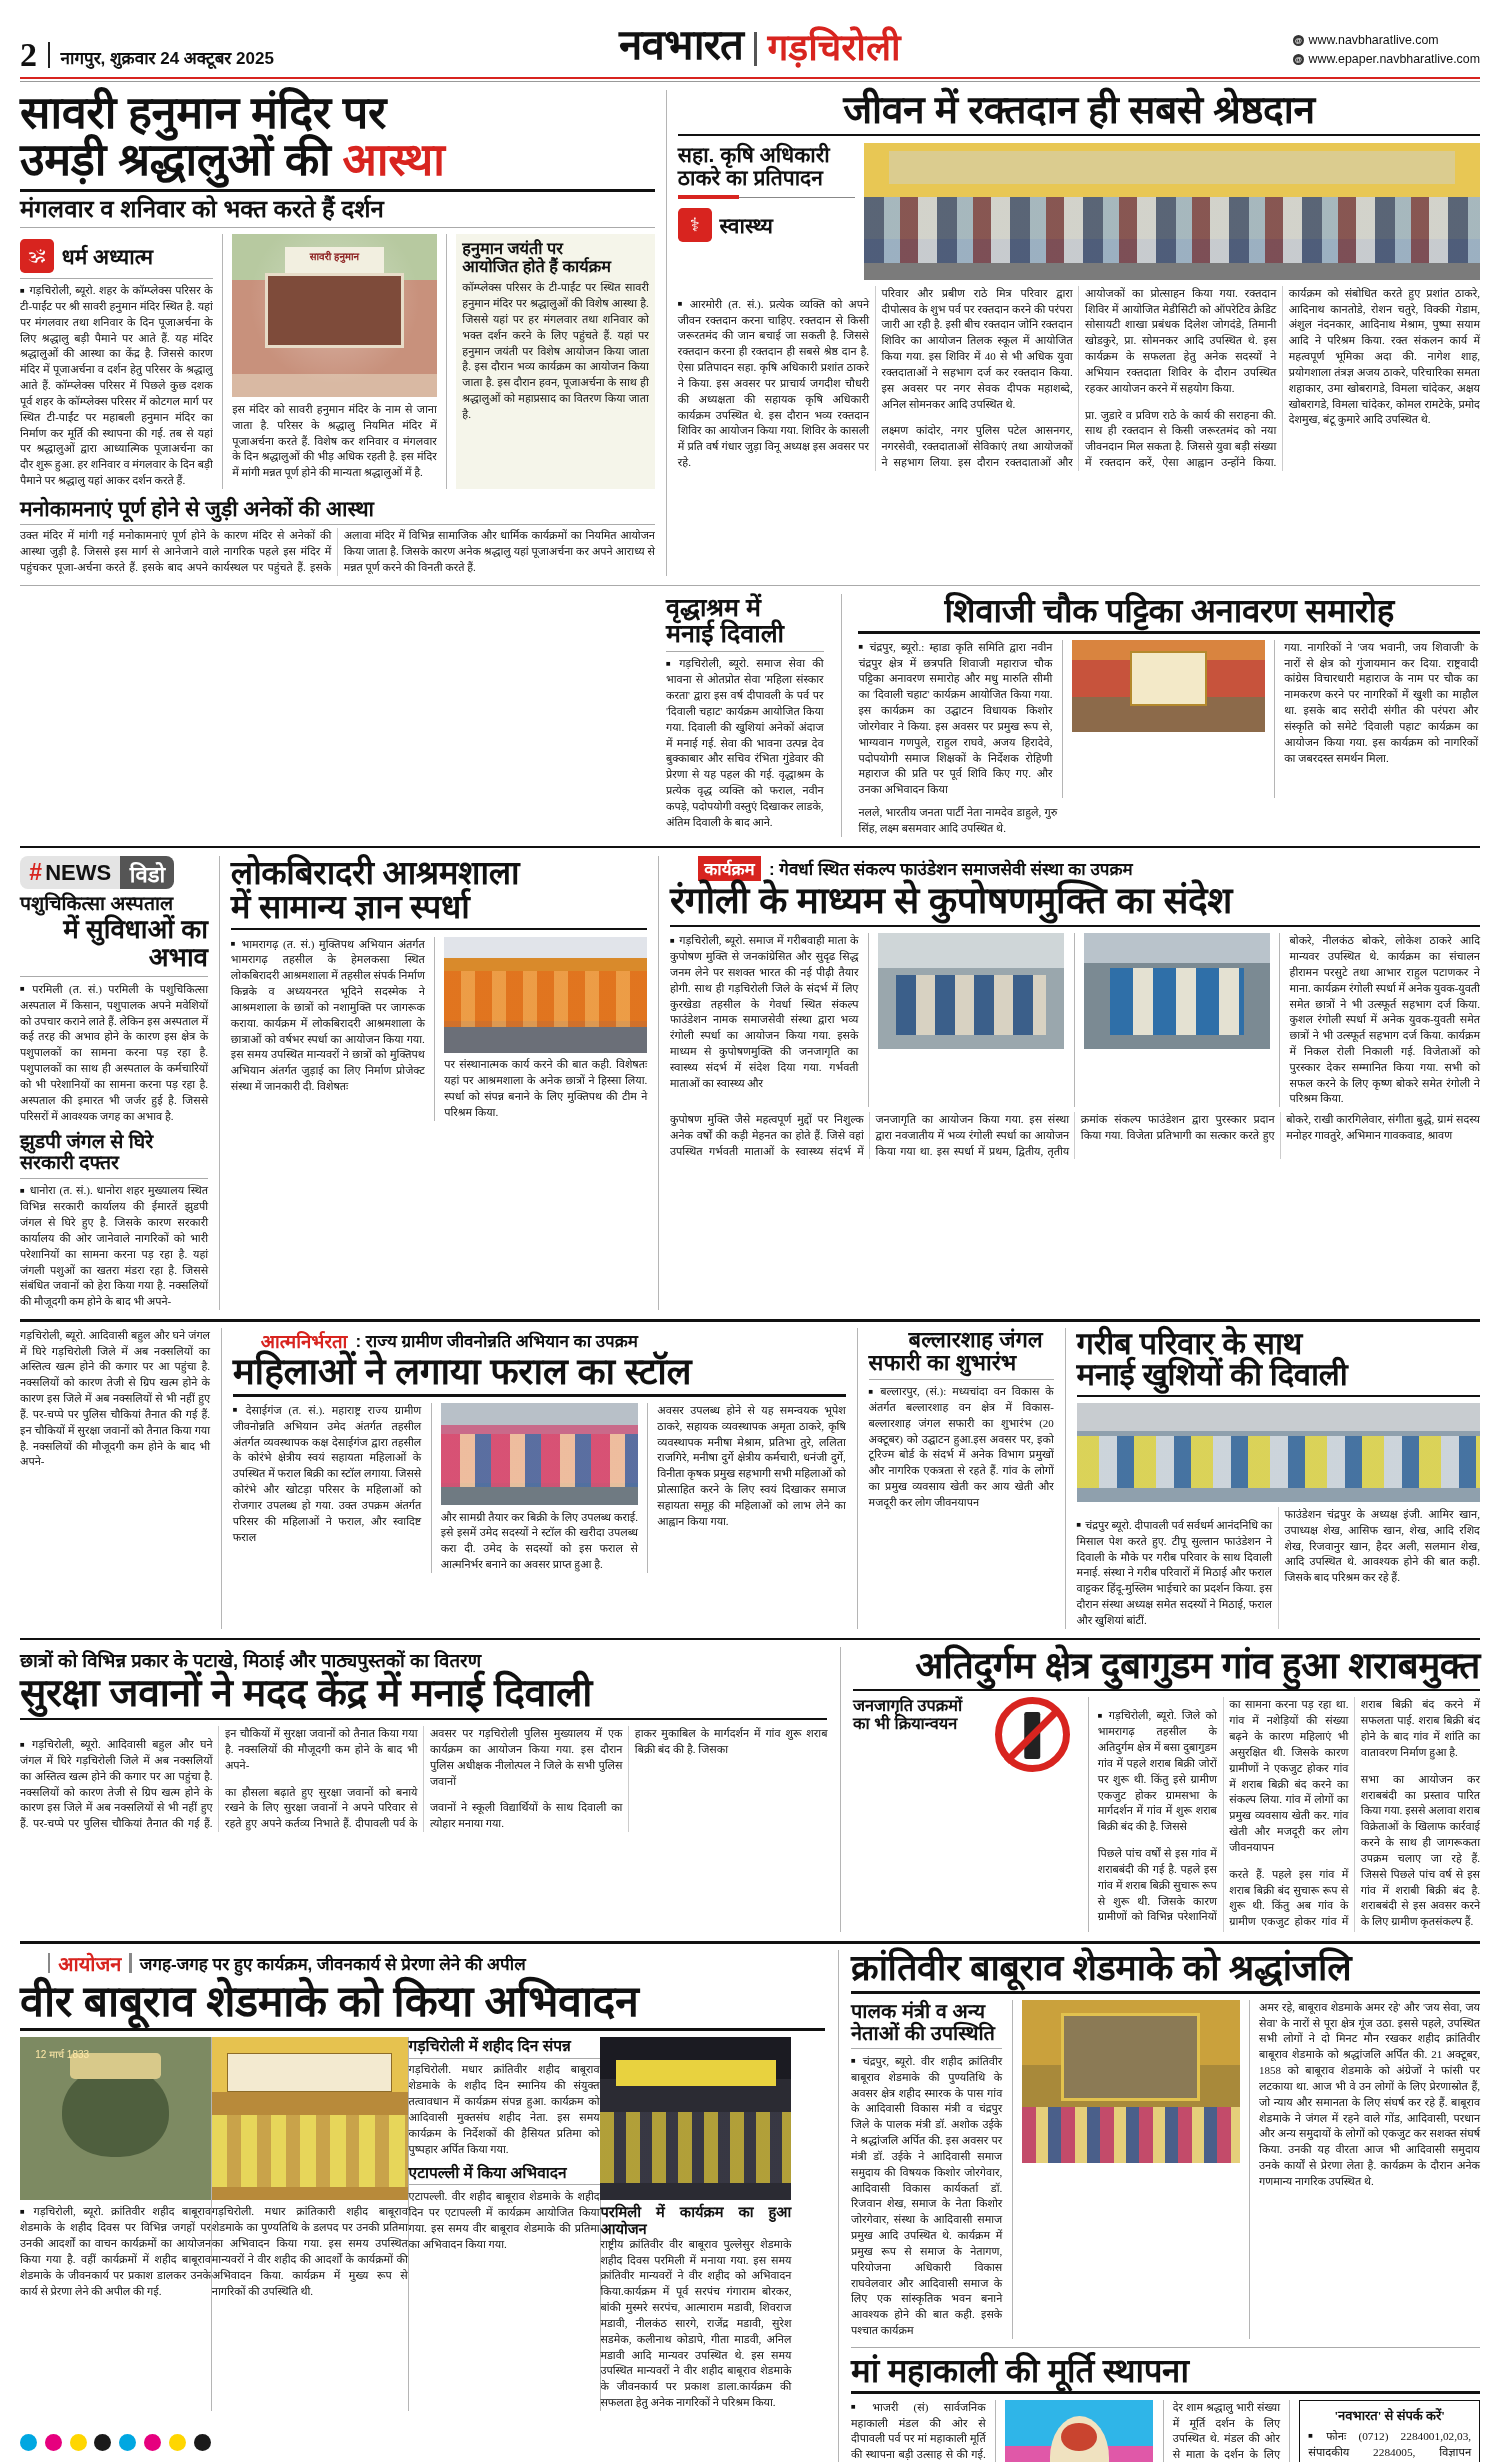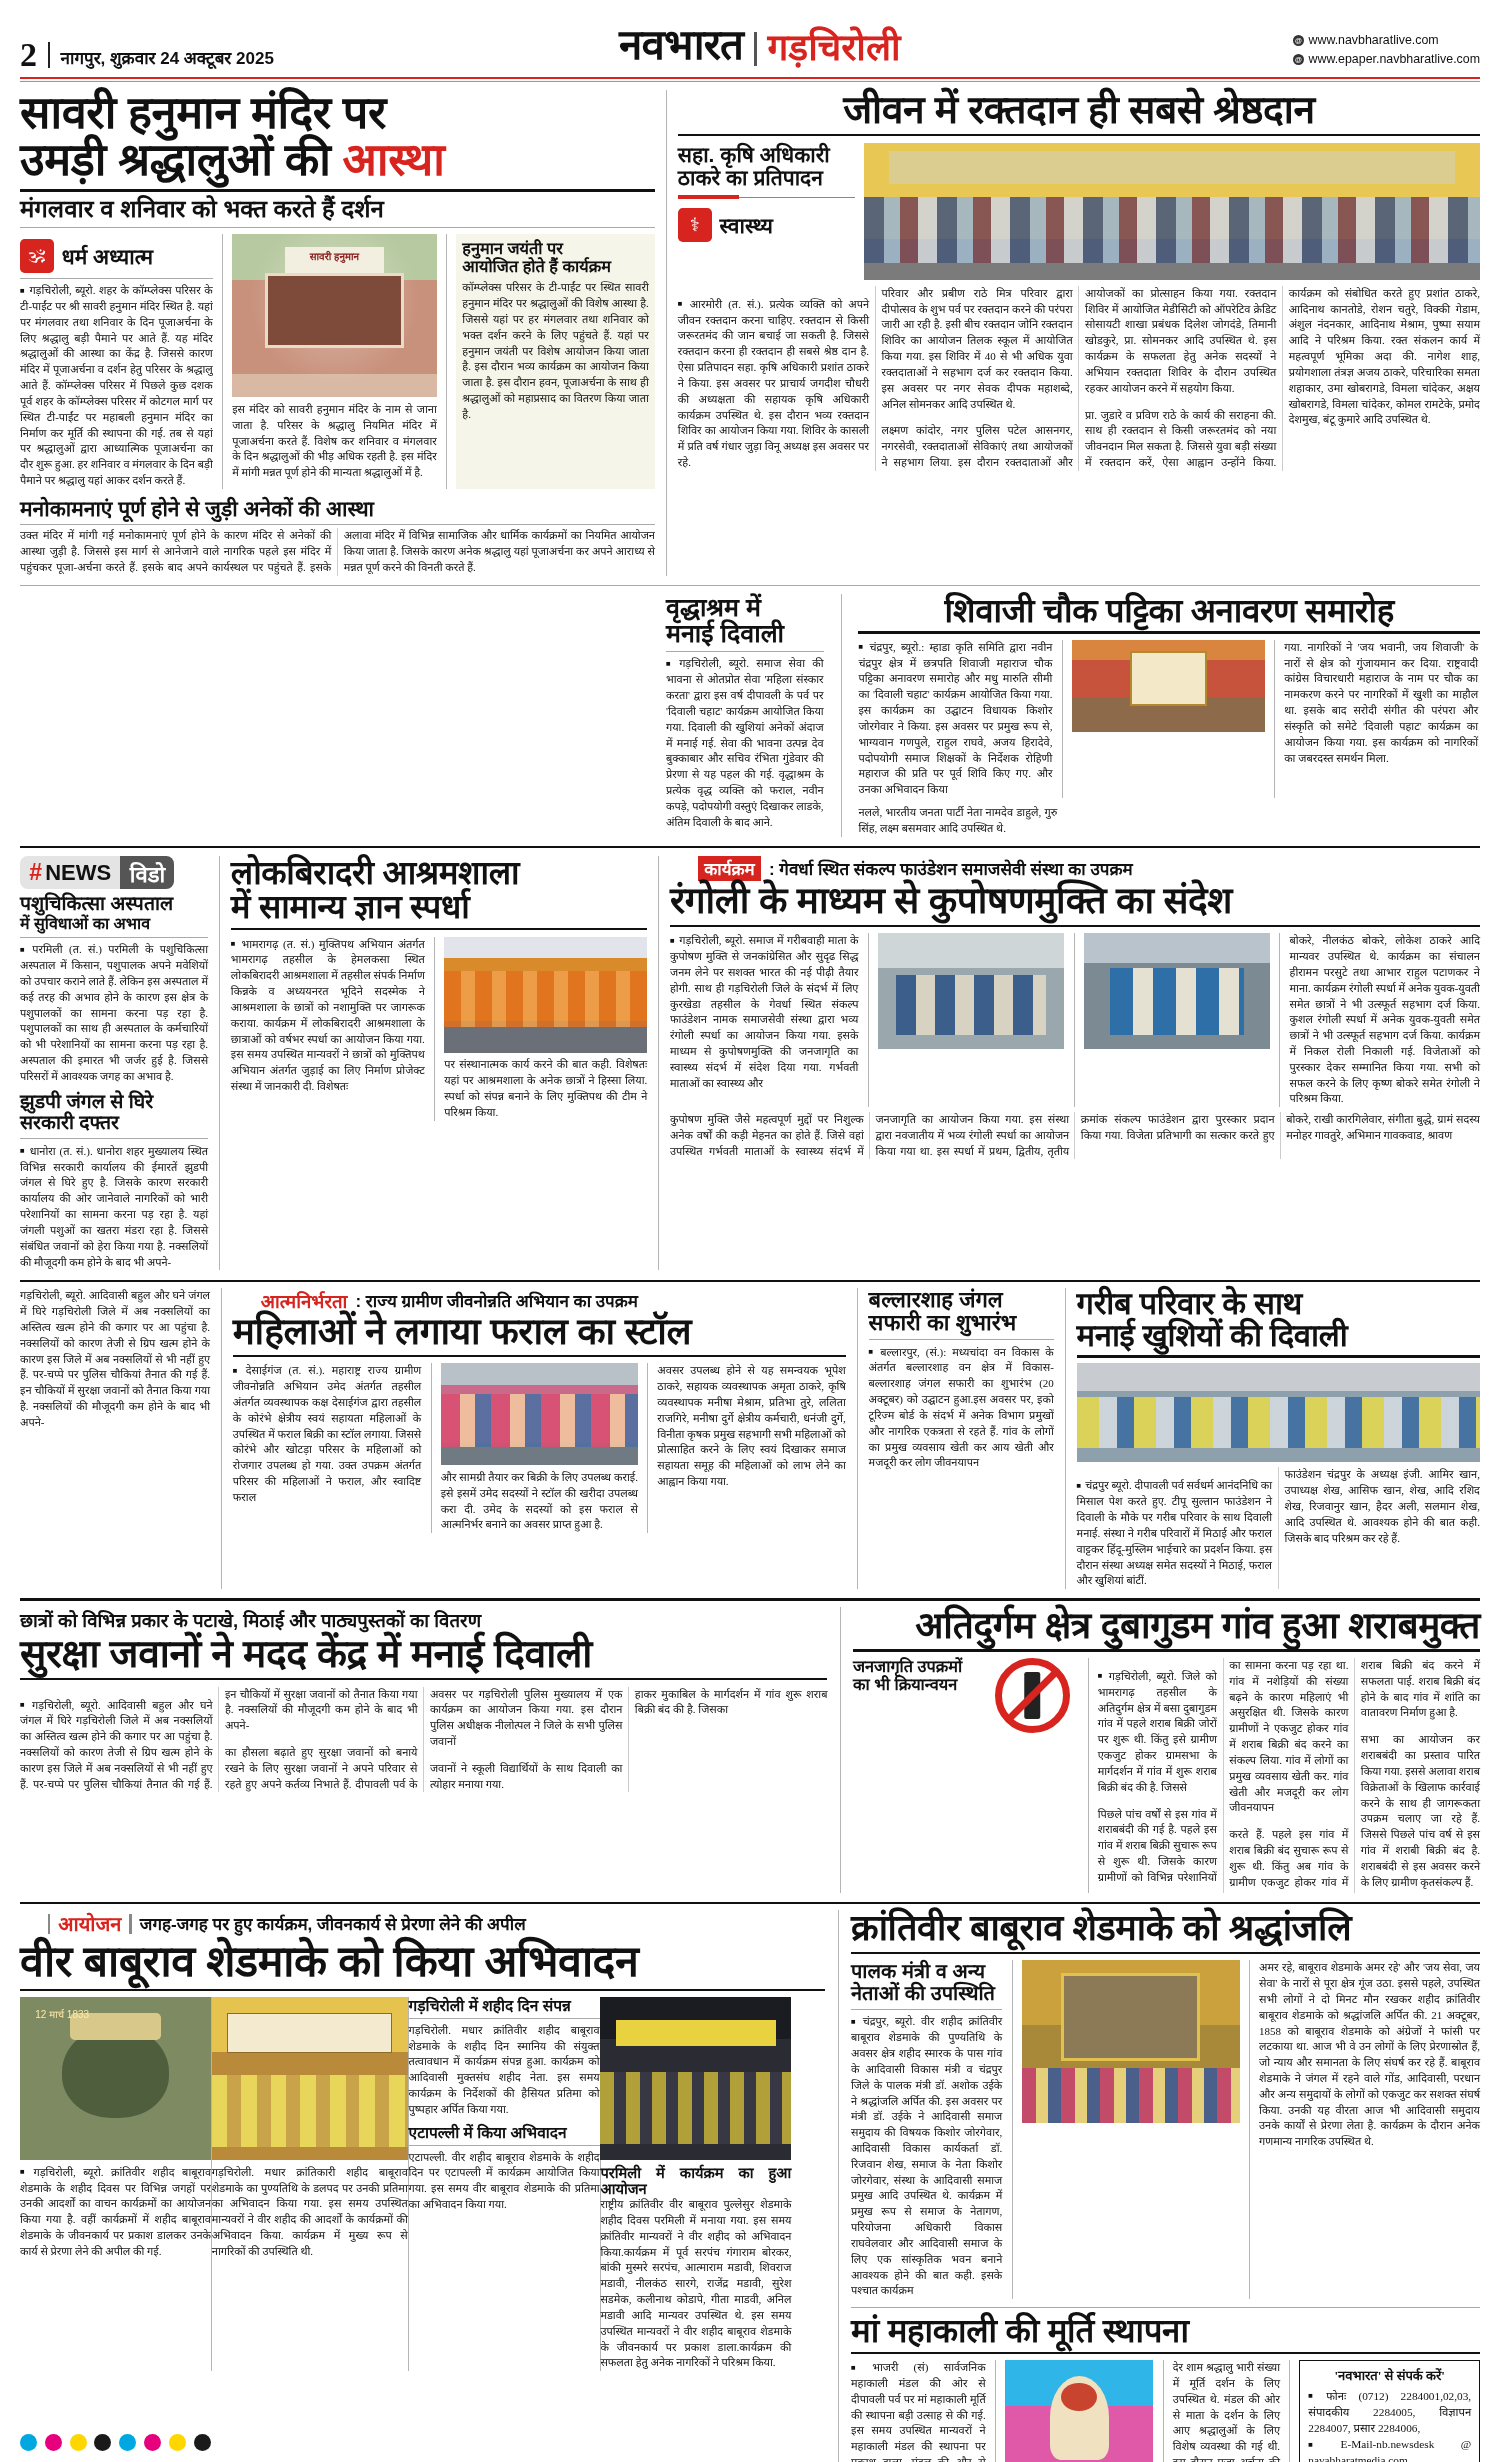--- a/index.html
+++ b/index.html
@@ -212,21 +212,21 @@
 
     <div style="width:196px;">
       <div class="newsbadge">
         <div class="nb-a">
             <span class="nb-hash">#</span>
             <span>NEWS</span>
           </div>
         <div class="nb-b">विडो</div>
       </div>
       <div class="hl-md" style="font-size:19.4px; margin-top:3.9px;">पशुचिकित्सा अस्पताल</div>
-      <div class="hl-md" style="font-size:16px;">में सुविधाओं का अभाव</div>
+      <div class="hl-md" style="font-size:26px;text-align:right;">में सुविधाओं का अभाव</div>
       <div class="hr-gray" style="margin:4.7px 0;"></div>
       <div class="body-txt sq">परमिली (त. सं.) परमिली के पशुचिकित्सा अस्पताल में किसान, पशुपालक अपने मवेशियों को उपचार कराने लाते हैं. लेकिन इस अस्पताल में कई तरह की अभाव होने के कारण इस क्षेत्र के पशुपालकों का सामना करना पड़ रहा है. पशुपालकों का साथ ही अस्पताल के कर्मचारियों को भी परेशानियों का सामना करना पड़ रहा है. अस्पताल की इमारत भी जर्जर हुई है. जिससे परिसरों में आवश्यक जगह का अभाव है.</div>
       <div class="hl-md" style="font-size:19.4px; margin-top:6.2px;">झुडपी जंगल से घिरे</div>
       <div class="hl-md" style="font-size:19.4px;">सरकारी दफ्तर</div>
       <div class="hr-gray" style="margin:4.7px 0;"></div>
       <div class="body-txt sq">धानोरा (त. सं.). धानोरा शहर मुख्यालय स्थित विभिन्न सरकारी कार्यालय की ईमारतें झुडपी जंगल से घिरे हुए है. जिसके कारण सरकारी कार्यालय की ओर जानेवाले नागरिकों को भारी परेशानियों का सामना करना पड़ रहा है. यहां जंगली पशुओं का खतरा मंडरा रहा है. जिससे संबंधित जवानों को हेरा किया गया है. नक्सलियों की मौजूदगी कम होने के बाद भी अपने-</div>
     </div>
 
     <div class="vr"></div>
 
@@ -301,21 +301,21 @@
           <div class="body-txt" style="margin-top:4.7px;">और सामग्री तैयार कर बिक्री के लिए उपलब्ध कराई. इसे इसमें उमेद सदस्यों ने स्टॉल की खरीदा उपलब्ध करा दी. उमेद के सदस्यों को इस फराल से आत्मनिर्भर बनाने का अवसर प्राप्त हुआ है.</div>
         </div>
         <div class="vr"></div>
         <div style="width:191px;" class="body-txt">अवसर उपलब्ध होने से यह समन्वयक भूपेश ठाकरे, सहायक व्यवस्थापक अमृता ठाकरे, कृषि व्यवस्थापक मनीषा मेश्राम, प्रतिभा तुरे, ललिता राजगिरे, मनीषा दुर्गे क्षेत्रीय कर्मचारी, धनंजी दुर्गे, विनीता कृषक प्रमुख सहभागी सभी महिलाओं को प्रोत्साहित करने के लिए स्वयं दिखाकर समाज सहायता समूह की महिलाओं को लाभ लेने का आह्वान किया गया.</div>
       </div>
     </div>
 
     <div class="vr"></div>
 
     <div style="width:191px;">
-      <div class="hl-lg" style="font-size:22px;">बल्लारशाह जंगल</div>
+      <div class="hl-lg" style="font-size:22px;margin-left:40px;">बल्लारशाह जंगल</div>
       <div class="hl-lg" style="font-size:22px;">सफारी का  शुभारंभ</div>
       <div class="hr-gray" style="margin:4.7px 0;"></div>
       <div class="body-txt sq">बल्लारपुर, (सं.): मध्यचांदा वन विकास के अंतर्गत बल्लारशाह वन क्षेत्र में विकास-बल्लारशाह जंगल सफारी का शुभारंभ (20 अक्टूबर) को उद्घाटन हुआ.इस अवसर पर, इको टूरिज्म बोर्ड के संदर्भ में अनेक विभाग प्रमुखों और नागरिक एकत्रता से रहते हैं. गांव के लोगों का प्रमुख व्यवसाय खेती कर आय खेती और मजदूरी कर लोग जीवनयापन</div>
     </div>
 
     <div class="vr"></div>
 
     <div style="width:416px;">
       <div class="hl-xl" style="font-size:31px;">गरीब परिवार के साथ</div>
       <div class="hl-xl" style="font-size:31px;">मनाई खुशियों की दिवाली</div>

